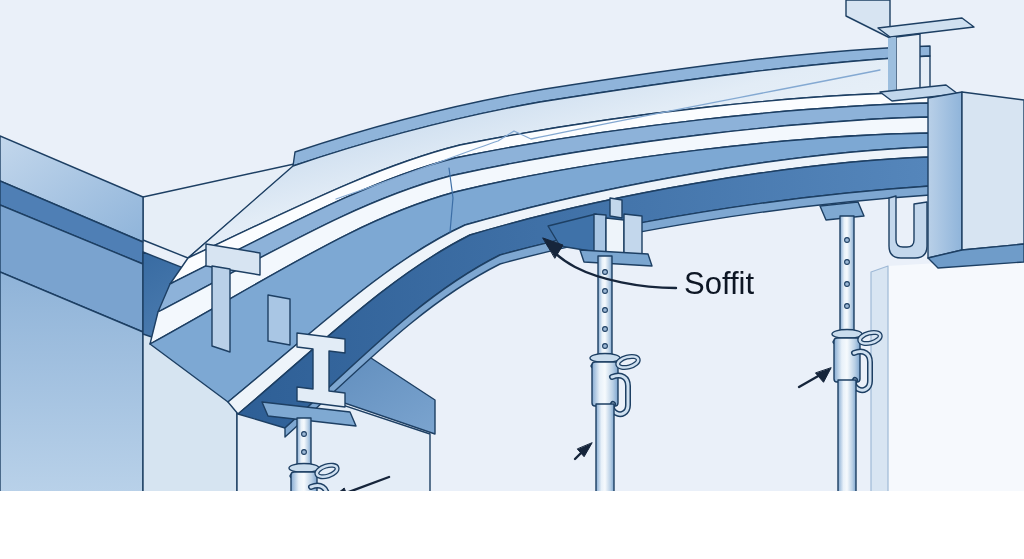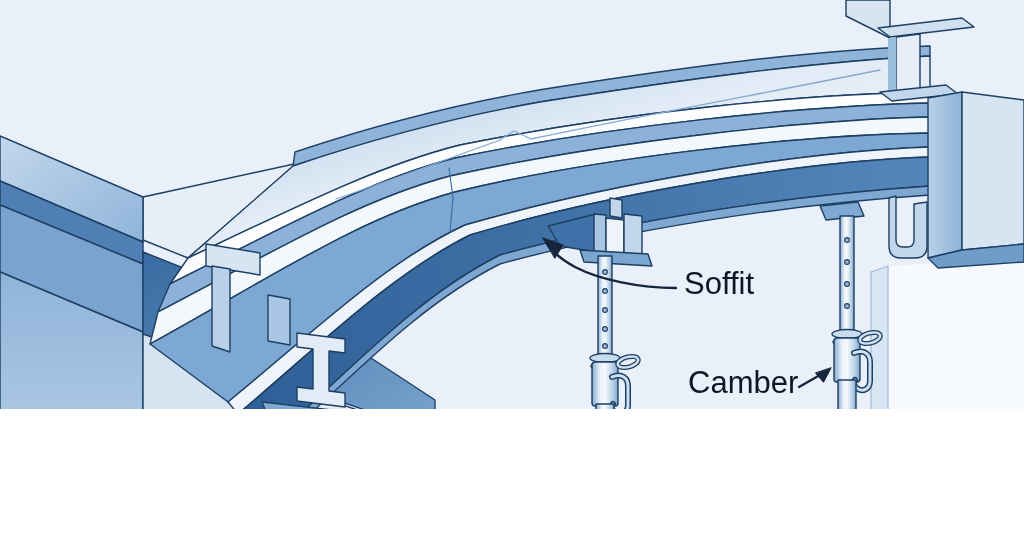--- a/index.html
+++ b/index.html
@@ -1,17 +1,17 @@
 <!DOCTYPE html>
 <html><head>
 <meta charset="utf-8">
 <style>
   html,body{margin:0;padding:0;background:#ffffff;}
   .stage{
-    position:relative;width:1024px;height:409px;overflow:hidden;
+    position:relative;width:1024px;height:491px;overflow:hidden;
     background:#ef4444;font-family:"Liberation Sans",sans-serif;text-align:right;
   }
   .stage svg{position:absolute;left:0;top:0;}
   .diagram-label{
     position:absolute;font-size:31px;line-height:1.05;color:#0d1624;
     white-space:nowrap;letter-spacing:0px;font-weight:400;
     font-family:"Liberation Sans",sans-serif;
   }
   .lbl-soffit{left:684px;top:268px;}
   .lbl-camber{left:688px;top:367px;}
@@ -175,14 +175,13 @@
       <path d="M831,368 L823.5,382.3 L815.7,373.2 Z" stroke-width="1"></path>
       <path d="M389,477 L346,493" fill="none"></path>
       <path d="M332,498 L344.2,488 L347.8,497.4 Z" stroke-width="1"></path>
       <path d="M575,459 L583,451" fill="none"></path>
       <path d="M592,443 L584.1,456.7 L577.5,449.2 Z" stroke-width="1"></path>
     </g>
   </g>
 </svg>
 
   <div class="diagram-label lbl-soffit">Soffit</div>
-  <div class="diagram-label lbl-camber">Camber</div>
 </div>
 
 </body></html>

